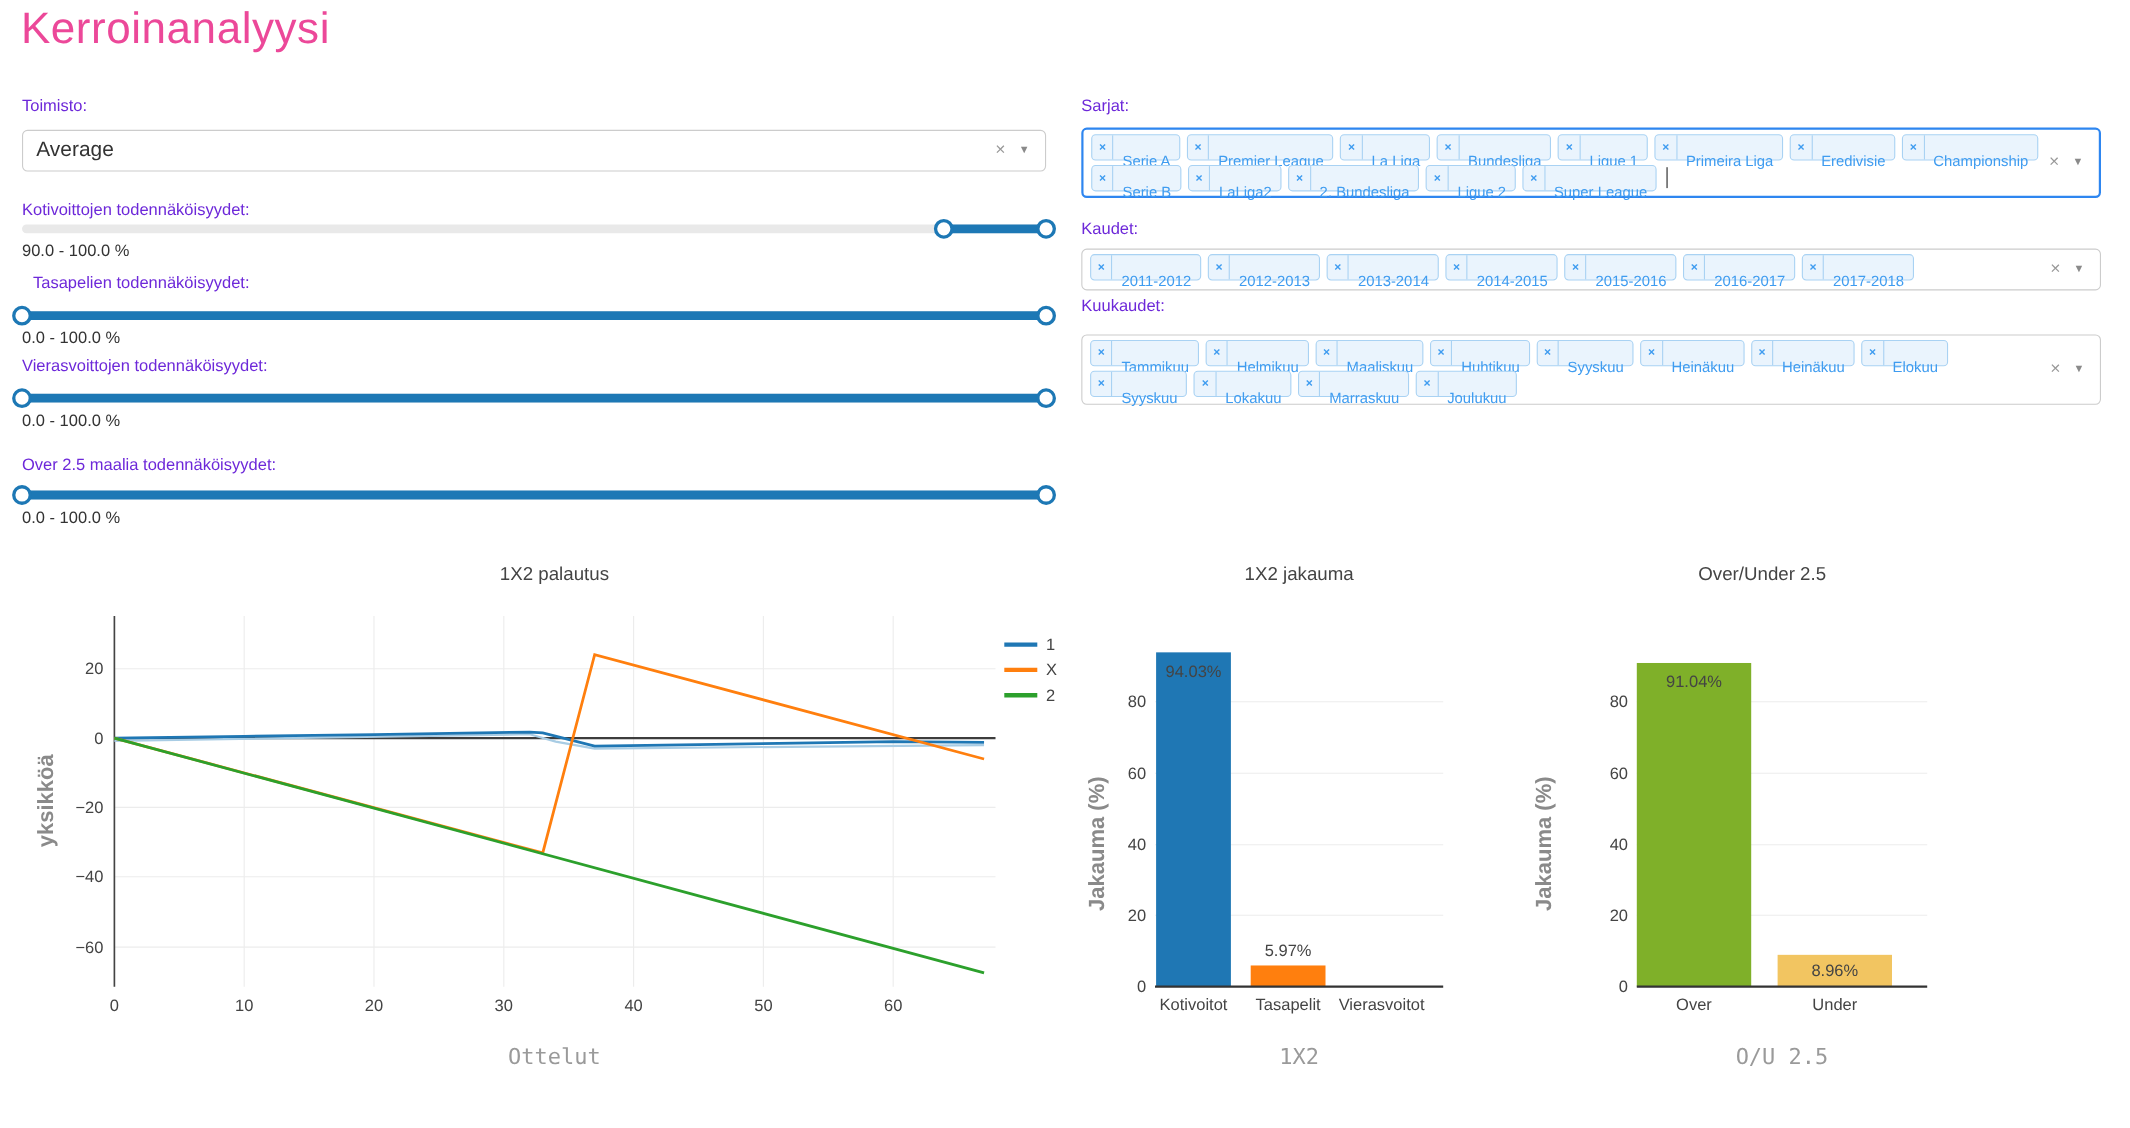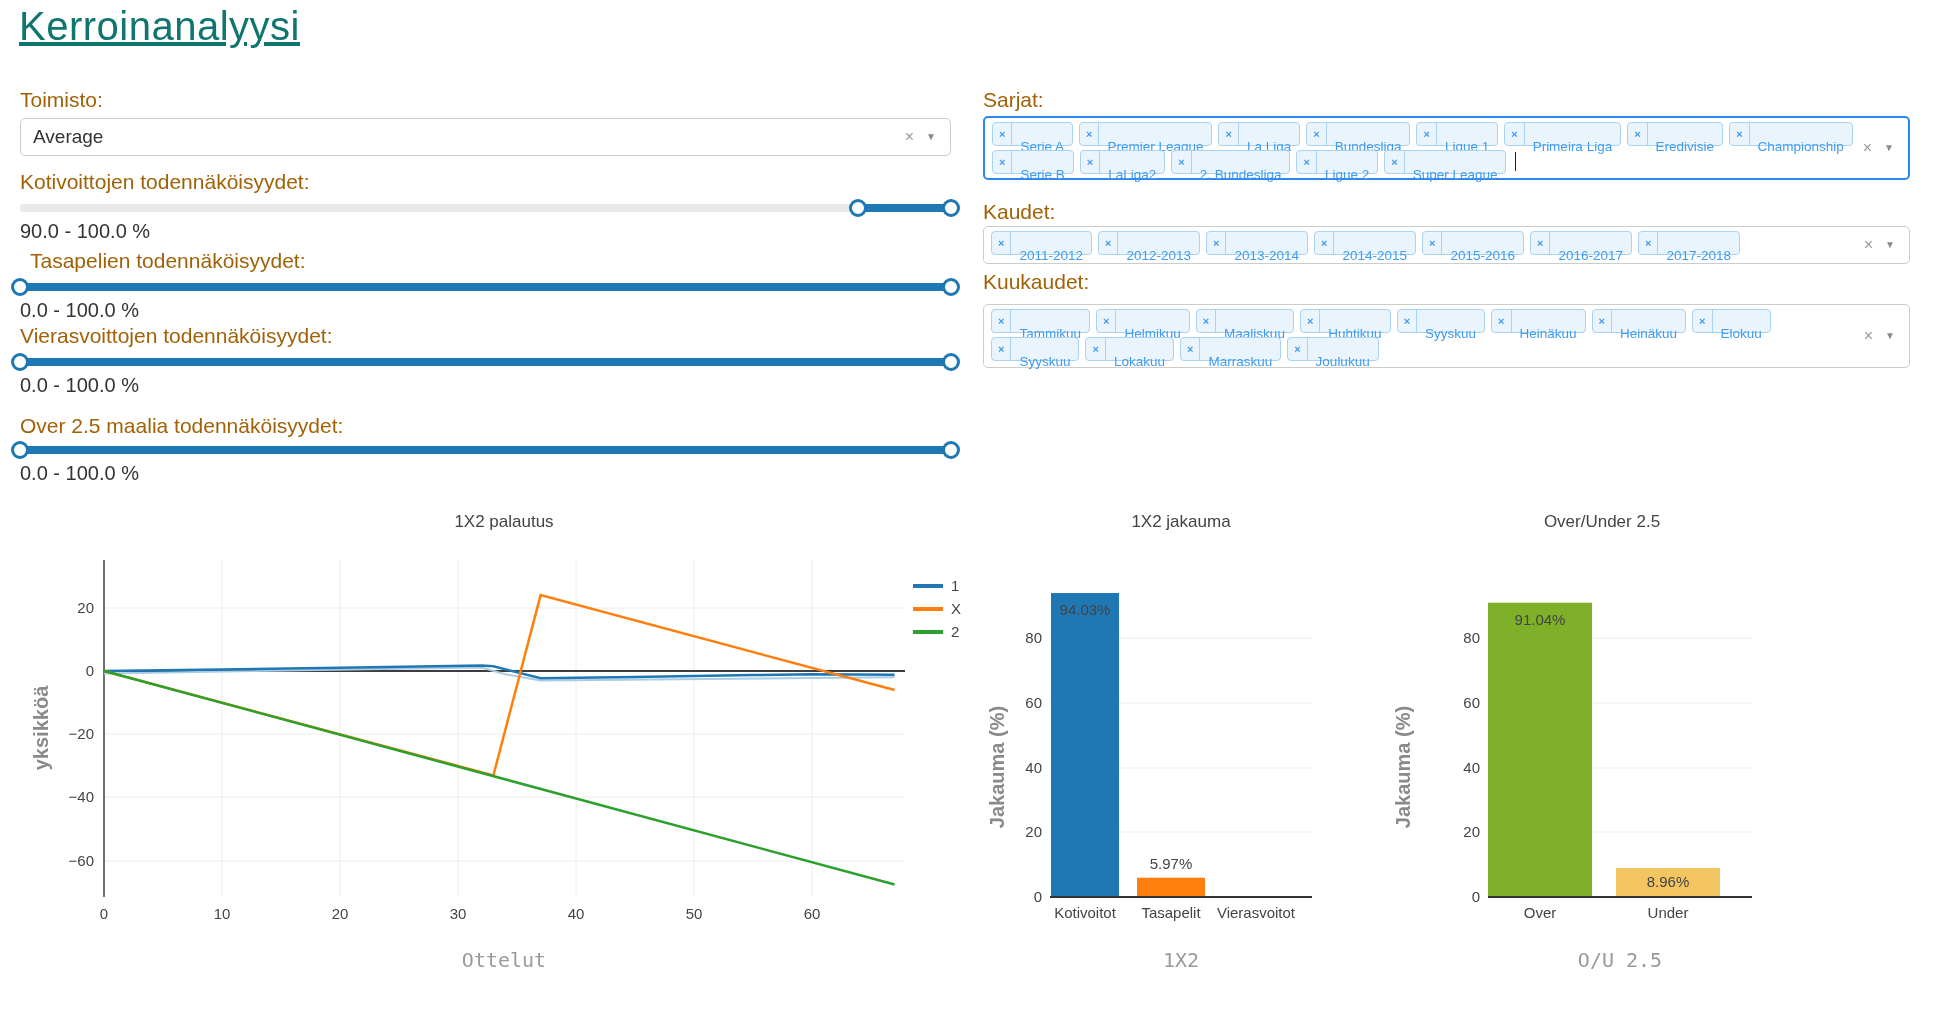--- a/index.html
+++ b/index.html
@@ -1,30 +1,30 @@
 <!DOCTYPE html>
 <html><head>
 <meta charset="utf-8">
 <style>
   html,body{margin:0;padding:0;background:#fff;}
   body{width:1936px;height:1025px;position:relative;font-family:"Liberation Sans",sans-serif;overflow:hidden;color:#333;}
-  h1.page-title{position:absolute;left:19px;top:4px;margin:0;font-size:40px;font-weight:400;color:#0f766e;letter-spacing:.5px;text-decoration:underline;}
-  .flabel{position:absolute;font-size:21px;color:#a16207;}
+  h1.page-title{position:absolute;left:19px;top:4px;margin:0;font-size:40px;font-weight:400;color:#ec4899;letter-spacing:.5px;}
+  .flabel{position:absolute;font-size:15px;color:#6d28d9;}
   
   .select-box{position:absolute;left:20px;top:118px;width:931px;height:38px;border:1px solid #ccc;border-radius:5px;background:#fff;box-sizing:border-box;}
   .select-value{line-height:36px;padding-left:12px;font-size:19px;color:#333;}
   .box-ctrl{position:absolute;right:14px;top:50%;transform:translateY(-50%);display:flex;align-items:center;gap:12px;}
   .clear-x{color:#999;font-size:16px;line-height:1;}
   .caret{color:#8a8a8a;font-size:10px;line-height:1;}
   
   .slider{position:absolute;left:20px;width:931px;height:18px;}
   .track-base{position:absolute;left:0;right:0;top:5px;height:8px;border-radius:4px;background:#e9e9e9;}
   .track-sel{position:absolute;top:5px;height:8px;border-radius:4px;background:#1d78b5;}
   .handle{position:absolute;top:0;width:18px;height:18px;border-radius:50%;background:#fff;border:3px solid #1d78b5;box-sizing:border-box;transform:translateX(-50%);}
-  .range-text{position:absolute;left:20px;font-size:20px;color:#333;}
+  .range-text{position:absolute;left:20px;font-size:15px;color:#333;}
   
   .mselect{position:absolute;left:983px;width:927px;border:1px solid #ccc;border-radius:5px;background:#fff;box-sizing:border-box;padding:2px 46px 2px 4px;display:flex;flex-wrap:wrap;align-content:flex-start;}
   .mselect.focused{border:2px solid #2e86f0;}
   .tag{display:inline-flex;align-items:center;height:24px;margin:2px 3px;background:#eaf4fd;border:1px solid #a9d2f3;border-radius:4px;color:#3f9cf0;font-size:13.5px;box-sizing:border-box;}
   .tag-x{padding:0 6px;border-right:1px solid #a9d2f3;font-size:11px;font-weight:bold;align-self:stretch;display:flex;align-items:center;}
   .tag-label{padding:0 8px;white-space:nowrap;margin-top:25px;}
   .text-cursor{width:1px;height:19px;background:#222;margin:4px 0 0 6px;display:inline-block;}
   
   svg{position:absolute;}
   text{font-family:"Liberation Sans",sans-serif;}
@@ -42,21 +42,21 @@
 
 <div class="flabel" style="left:20px;top:88px">Toimisto:</div>
 <div class="select-box">
   <div class="select-value">Average</div>
   <span class="box-ctrl">
     <span class="clear-x">×</span>
     <span class="caret">▼</span>
   </span>
 </div>
 
-<div class="flabel" style="left:20px;top:170px">Kotivoittojen todennäköisyydet:</div>
+<div class="flabel" style="left:20px;top:182px">Kotivoittojen todennäköisyydet:</div>
 <div class="slider" style="top:199px">
   <div class="track-base"></div>
   <div class="track-sel" style="left: 90%; width: 10%;"></div>
   <div class="handle handle-lo" style="left: 90%;"></div>
   <div class="handle handle-hi" style="left: 100%;"></div>
 </div>
 <div class="range-text" style="top:220px">90.0 - 100.0 %</div>
 
 <div class="flabel" style="left:30px;top:249px">Tasapelien todennäköisyydet:</div>
 <div class="slider" style="top:278px">

